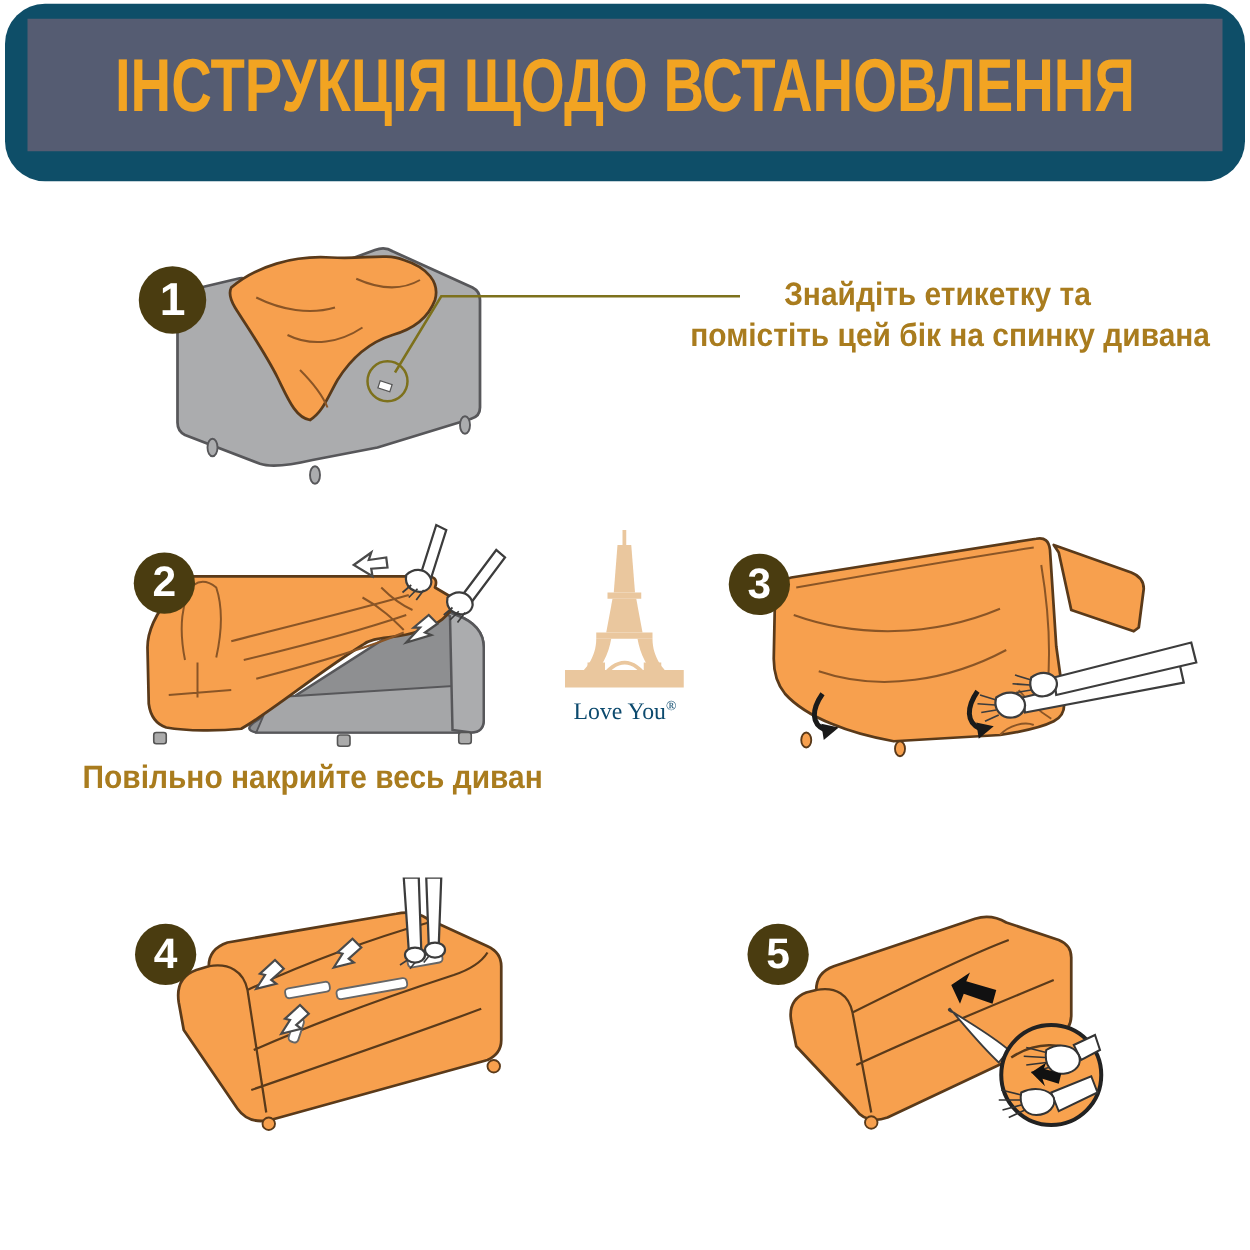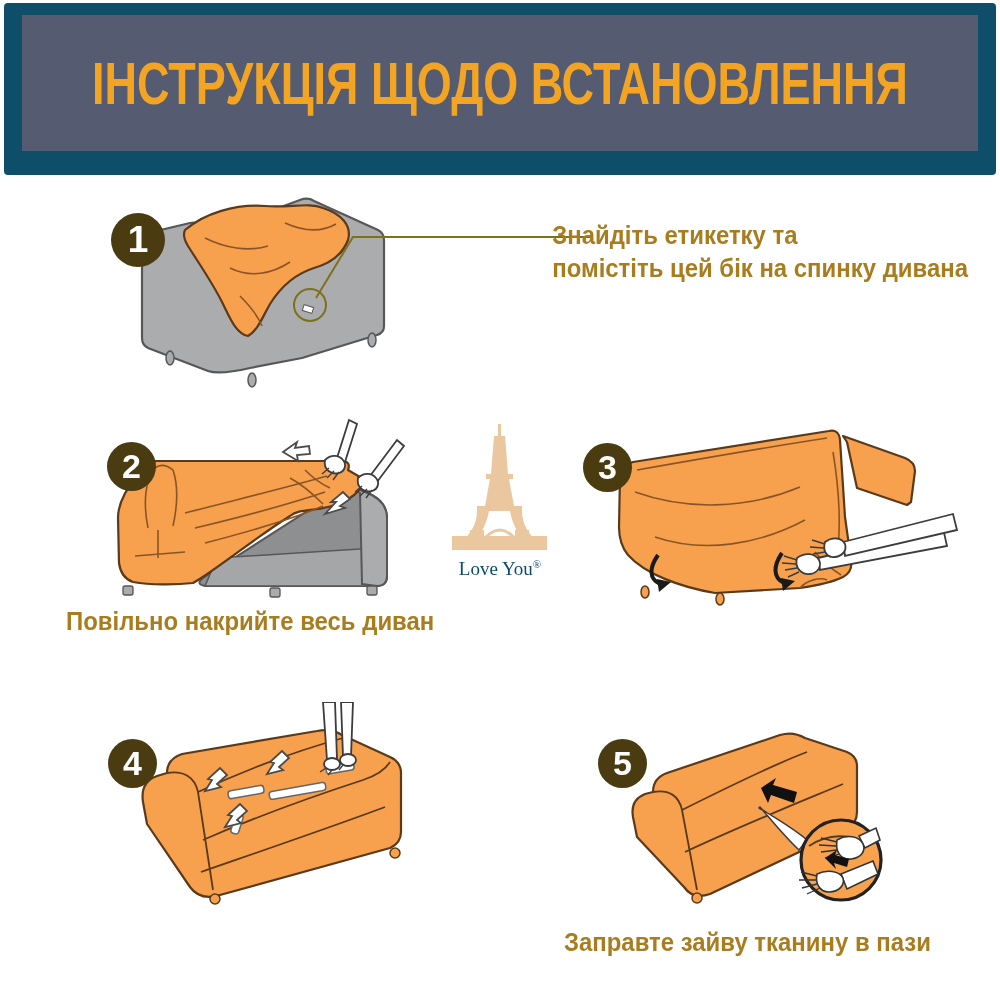--- a/index.html
+++ b/index.html
@@ -2,22 +2,22 @@
 <html><head>
 <meta charset="utf-8">
 <style>
   html,body{margin:0;padding:0;background:#ffffff;}
   .canvas{
     position:relative;width:1000px;height:1000px;background:#ffffff;overflow:hidden;
     font-family:"Liberation Sans",sans-serif;
   }
   
   .header{
-    position:absolute;left:4px;top:3px;width:992px;height:172px;
-    background:#0E4E68;border-radius:4px;
+    position:absolute;left:4px;top:3px;width:992px;height:142px;
+    background:#0E4E68;border-radius:32px;
   }
   .header-inner{
     position:absolute;left:18px;top:12px;right:18px;bottom:24px;
     background:#555C72;display:flex;align-items:center;justify-content:center;
   }
   .header-inner h1{
     margin:0;font-size:60px;font-weight:bold;color:#F2A422;
     white-space:nowrap;letter-spacing:0px;
     transform:scaleX(0.75);transform-origin:center;
   }
@@ -26,21 +26,21 @@
     position:absolute;background:#4A3C10;border-radius:50%;
     display:flex;align-items:center;justify-content:center;
     color:#ffffff;font-weight:bold;
   }
   .b1{left:111px;top:213px;width:54px;height:54px;font-size:37px;}
   .b2{left:107px;top:442px;width:49px;height:49px;font-size:34px;}
   .b3{left:583px;top:443px;width:49px;height:49px;font-size:34px;}
   .b4{left:108px;top:739px;width:49px;height:49px;font-size:34px;}
   .b5{left:598px;top:739px;width:49px;height:49px;font-size:34px;}
   
-  .cap{position:absolute;text-align:left;color:#A97C1E;font-weight:bold;}
+  .cap{position:absolute;text-align:center;color:#A97C1E;font-weight:bold;}
   .cap .line{white-space:nowrap;line-height:31px;font-size:26px;transform:scaleX(0.92);transform-origin:center;}
   .ann1{left:535px;top:219px;width:430px;}
   .ann1 .line{line-height:33px;}
   .cap2{left:50px;top:606px;width:400px;}
   .cap3{left:553px;top:609px;width:400px;}
   .cap4{left:37px;top:901px;width:440px;}
   .cap5{left:548px;top:927px;width:400px;}
   
   .illus{position:absolute;}
   .i1{left:90px;top:168px;}
@@ -241,17 +241,14 @@
       <span>5</span>
     </div>
 
   <div class="cap ann1">
     <div class="line">Знайдіть етикетку та</div>
     <div class="line">помістіть цей бік на спинку дивана</div>
   </div>
   <div class="cap cap2">
     <div class="line">Повільно накрийте весь диван</div>
   </div>
-  <div class="cap cap5">
-    <div class="line">Заправте зайву тканину в пази</div>
-  </div>
 
 </div>
 
 </body></html>

